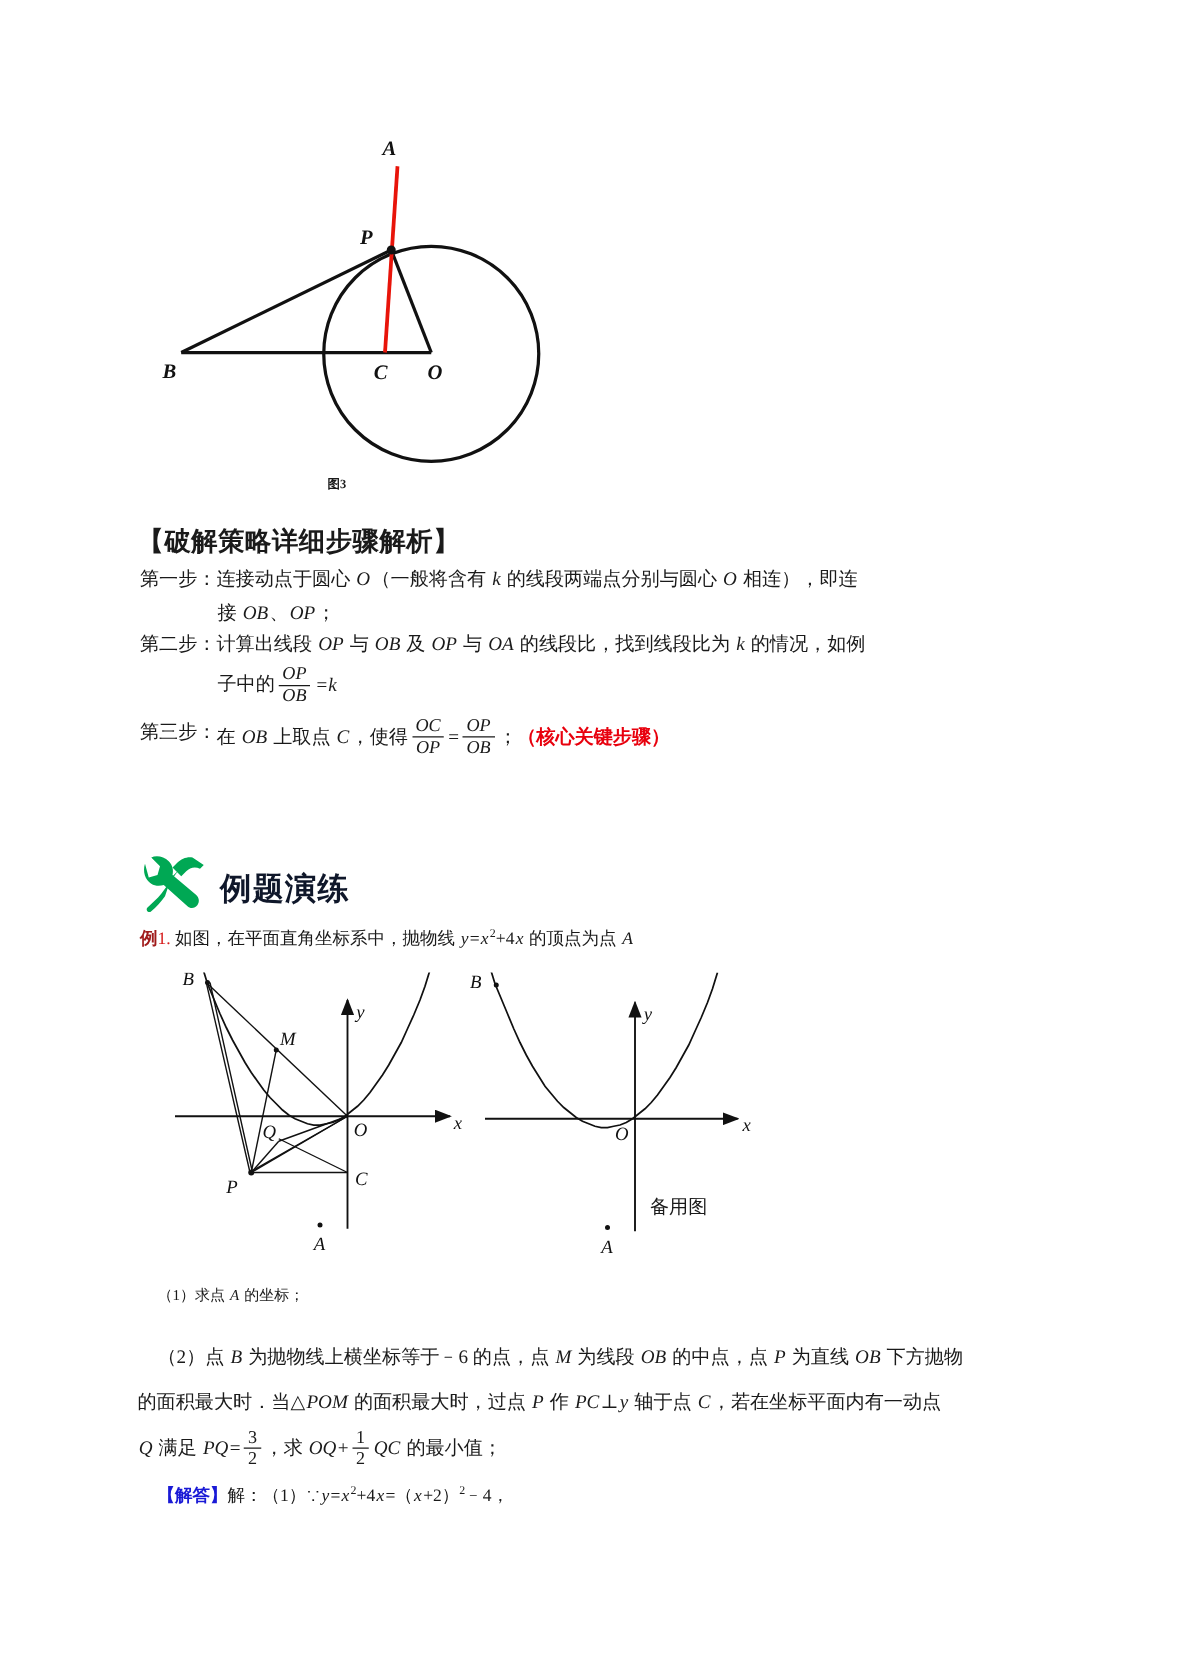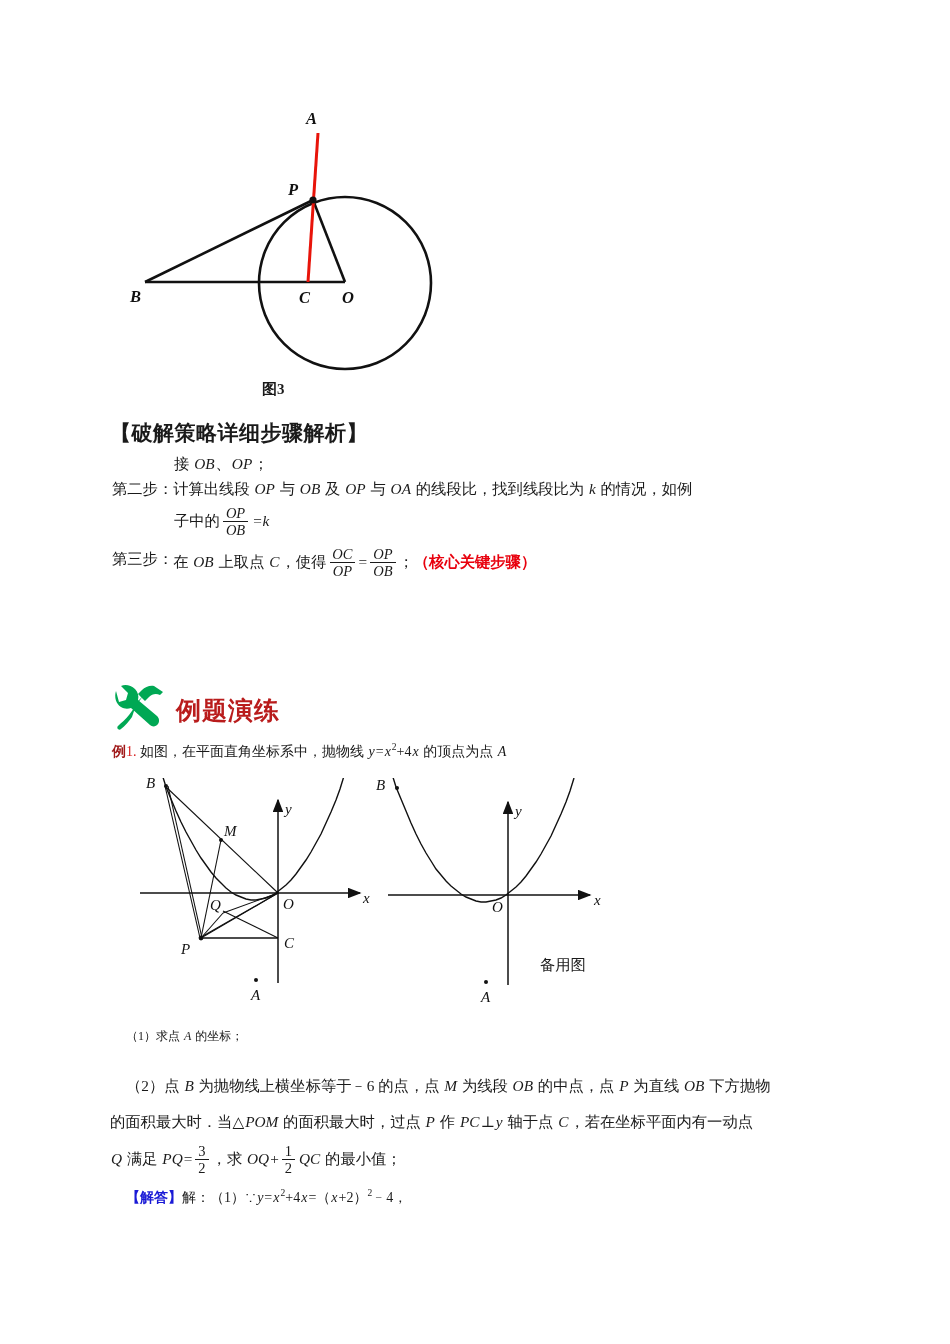--- a/index.html
+++ b/index.html
@@ -28,21 +28,21 @@
     left: 110px;
     top: 100px;
     width: 400px;
     height: 310px;
   }
   #fig3 svg { display: block; }
   .fig-caption {
     position: absolute;
     font-family: "Liberation Serif", serif;
     font-weight: bold;
-    font-size: 15px;
+    font-size: 10px;
     color: #1a1a1a;
   }
   #fig3-caption { left: 262px; top: 380px; }
 
   
   .sec-head {
     position: absolute;
     left: 110px;
     top: 419px;
     font-size: 21px;
@@ -111,21 +111,21 @@
     left: 112px;
     top: 684px;
     display: flex;
     align-items: center;
     gap: 10px;
   }
   .tool-head .title {
     font-family: "Liberation Sans", sans-serif;
     font-weight: bold;
     font-size: 25px;
-    color: #b91c1c;
+    color: #0f172a;
     letter-spacing: 1px;
   }
 
   
   .example-line {
     position: absolute;
     left: 112px;
     top: 742px;
     font-size: 14px;
     white-space: nowrap;
@@ -138,21 +138,21 @@
   #parabolas {
     position: absolute;
     left: 110px;
     top: 778px;
     width: 700px;
     height: 240px;
   }
   #parabolas svg { display: block; }
   #beiyongtu {
     position: absolute;
-    left: 540px;
+    left: 520px;
     top: 955px;
     font-size: 15.3px;
   }
 
   
   .q1 {
     position: absolute;
     left: 126px;
     top: 1028px;
     font-size: 12px;
@@ -203,20 +203,24 @@
       <text x="189" y="203" font-family="Liberation Serif, serif" font-size="16.5" font-style="italic" font-weight="bold" fill="#111111">C</text>
       <text x="232" y="203" font-family="Liberation Serif, serif" font-size="16.5" font-style="italic" font-weight="bold" fill="#111111">O</text>
     </svg>
   </div>
   <div class="fig-caption" id="fig3-caption">图3</div>
 
   <div class="sec-head">【破解策略详细步骤解析】</div>
 
   <div class="steps">
 
+    <div class="step-row">
+      <span class="step-label">第一步：</span>
+      <span class="step-body"><span>连接动点于圆心 </span><i class="mi">O</i><span>（一般将含有 </span><i class="mi">k</i><span> 的线段两端点分别与圆心 </span><i class="mi">O</i><span> 相连），即连</span></span>
+    </div>
     <div class="indent-line"><span>接 </span><i class="mi">OB</i><span>、</span><i class="mi">OP</i><span>；</span></div>
 
     <div class="step-row">
       <span class="step-label">第二步：</span>
       <span class="step-body"><span>计算出线段 </span><i class="mi">OP</i><span> 与 </span><i class="mi">OB</i><span> 及 </span><i class="mi">OP</i><span> 与 </span><i class="mi">OA</i><span> 的线段比，找到线段比为 </span><i class="mi">k</i><span> 的情况，如例</span></span>
     </div>
     <div class="indent-line" style="margin-top:4px;margin-bottom:8px;"><span>子中的</span><span class="frac">
           <span class="num">OP</span>
           <span class="den">OB</span>
         </span><i class="mi">=k</i></div>

